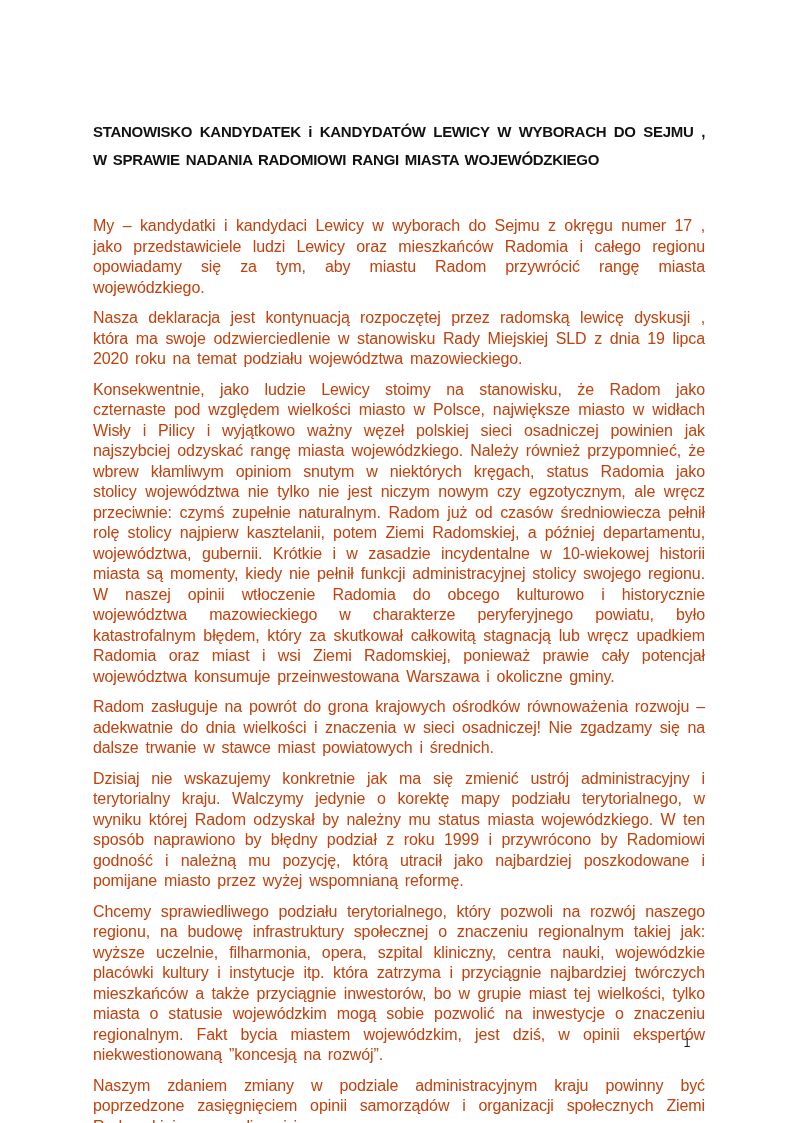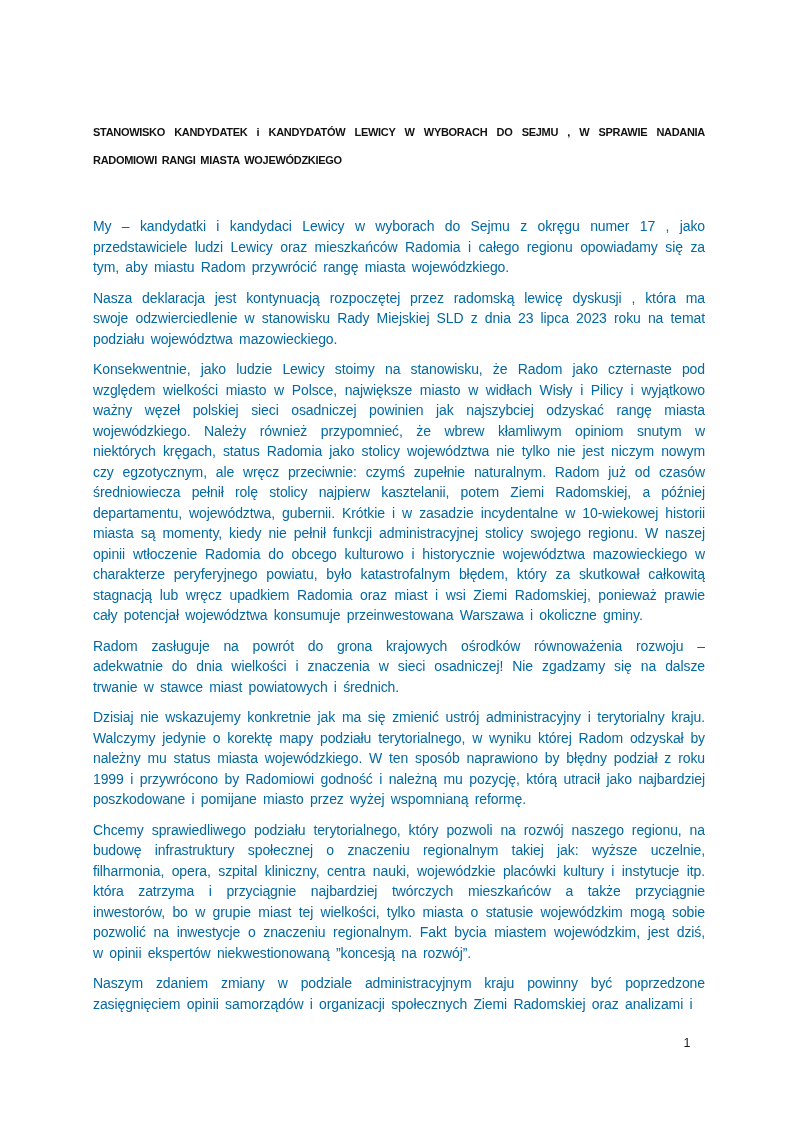--- a/index.html
+++ b/index.html
@@ -16,58 +16,58 @@
     font-family: "Liberation Sans", "DejaVu Sans", sans-serif;
     color: #1a1a1a;
   }
   .content {
     position: absolute;
     top: 118px;
     left: 93px;
     width: 612px;
   }
   .doc-title {
-    font-size: 11px;
+    font-size: 15px;
     font-weight: 700;
     letter-spacing: -0.3px;
     word-spacing: 2px;
     line-height: 28px;
     text-align: justify;
     margin: 0 0 42px 0;
     color: #111111;
   }
   .doc-body p {
-    font-size: 14px;
+    font-size: 16px;
     font-weight: 400;
     line-height: 20.5px;
     letter-spacing: -0.1px;
     word-spacing: 2.5px;
     text-align: justify;
     margin: 0 0 10px 0;
-    color: #0369a1;
+    color: #c2410c;
   }
   .page-number {
     position: absolute;
     top: 1036px;
     left: 672px;
     width: 30px;
     text-align: center;
     font-size: 12.5px;
     color: #1a1a1a;
   }
 </style>
 </head>
 <body>
 
 <div class="page">
   <div class="content">
     <h1 class="doc-title">STANOWISKO KANDYDATEK i KANDYDATÓW LEWICY W WYBORACH DO SEJMU , W SPRAWIE NADANIA RADOMIOWI RANGI MIASTA WOJEWÓDZKIEGO</h1>
     <div class="doc-body">
       <p>My – kandydatki i kandydaci Lewicy w wyborach do Sejmu z okręgu numer 17 , jako przedstawiciele ludzi Lewicy oraz mieszkańców Radomia i całego regionu opowiadamy się za tym, aby miastu Radom przywrócić rangę miasta wojewódzkiego.</p>
-      <p>Nasza deklaracja jest kontynuacją rozpoczętej przez radomską lewicę dyskusji , która ma swoje odzwierciedlenie w stanowisku Rady Miejskiej SLD z dnia 23 lipca 2023 roku na temat podziału województwa mazowieckiego.</p>
+      <p>Nasza deklaracja jest kontynuacją rozpoczętej przez radomską lewicę dyskusji , która ma swoje odzwierciedlenie w stanowisku Rady Miejskiej SLD z dnia 19 lipca 2020 roku na temat podziału województwa mazowieckiego.</p>
       <p>Konsekwentnie, jako ludzie Lewicy stoimy na stanowisku, że Radom jako czternaste pod względem wielkości miasto w Polsce, największe miasto w widłach Wisły i Pilicy i wyjątkowo ważny węzeł polskiej sieci osadniczej powinien jak najszybciej odzyskać rangę miasta wojewódzkiego. Należy również przypomnieć, że wbrew kłamliwym opiniom snutym w niektórych kręgach, status Radomia jako stolicy województwa nie tylko nie jest niczym nowym czy egzotycznym, ale wręcz przeciwnie: czymś zupełnie naturalnym. Radom już od czasów średniowiecza pełnił rolę stolicy najpierw kasztelanii, potem Ziemi Radomskiej, a później departamentu, województwa, gubernii. Krótkie i w zasadzie incydentalne w 10-wiekowej historii miasta są momenty, kiedy nie pełnił funkcji administracyjnej stolicy swojego regionu. W naszej opinii wtłoczenie Radomia do obcego kulturowo i historycznie województwa mazowieckiego w charakterze peryferyjnego powiatu, było katastrofalnym błędem, który za skutkował całkowitą stagnacją lub wręcz upadkiem Radomia oraz miast i wsi Ziemi Radomskiej, ponieważ prawie cały potencjał województwa konsumuje przeinwestowana Warszawa i okoliczne gminy.</p>
       <p>Radom zasługuje na powrót do grona krajowych ośrodków równoważenia rozwoju – adekwatnie do dnia wielkości i znaczenia w sieci osadniczej! Nie zgadzamy się na dalsze trwanie w stawce miast powiatowych i średnich.</p>
       <p>Dzisiaj nie wskazujemy konkretnie jak ma się zmienić ustrój administracyjny i terytorialny kraju. Walczymy jedynie o korektę mapy podziału terytorialnego, w wyniku której Radom odzyskał by należny mu status miasta wojewódzkiego. W ten sposób naprawiono by błędny podział z roku 1999 i przywrócono by Radomiowi godność i należną mu pozycję, którą utracił jako najbardziej poszkodowane i pomijane miasto przez wyżej wspomnianą reformę.</p>
       <p>Chcemy sprawiedliwego podziału terytorialnego, który pozwoli na rozwój naszego regionu, na budowę infrastruktury społecznej o znaczeniu regionalnym takiej jak: wyższe uczelnie, filharmonia, opera, szpital kliniczny, centra nauki, wojewódzkie placówki kultury i instytucje itp. która zatrzyma i przyciągnie najbardziej twórczych mieszkańców a także przyciągnie inwestorów, bo w grupie miast tej wielkości, tylko miasta o statusie wojewódzkim mogą sobie pozwolić na inwestycje o znaczeniu regionalnym. Fakt bycia miastem wojewódzkim, jest dziś, w opinii ekspertów niekwestionowaną ”koncesją na rozwój”.</p>
       <p>Naszym zdaniem zmiany w podziale administracyjnym kraju powinny być poprzedzone zasięgnięciem opinii samorządów i organizacji społecznych Ziemi Radomskiej oraz analizami i</p>
     </div>
   </div>
   <div class="page-number">1</div>
 </div>
 

